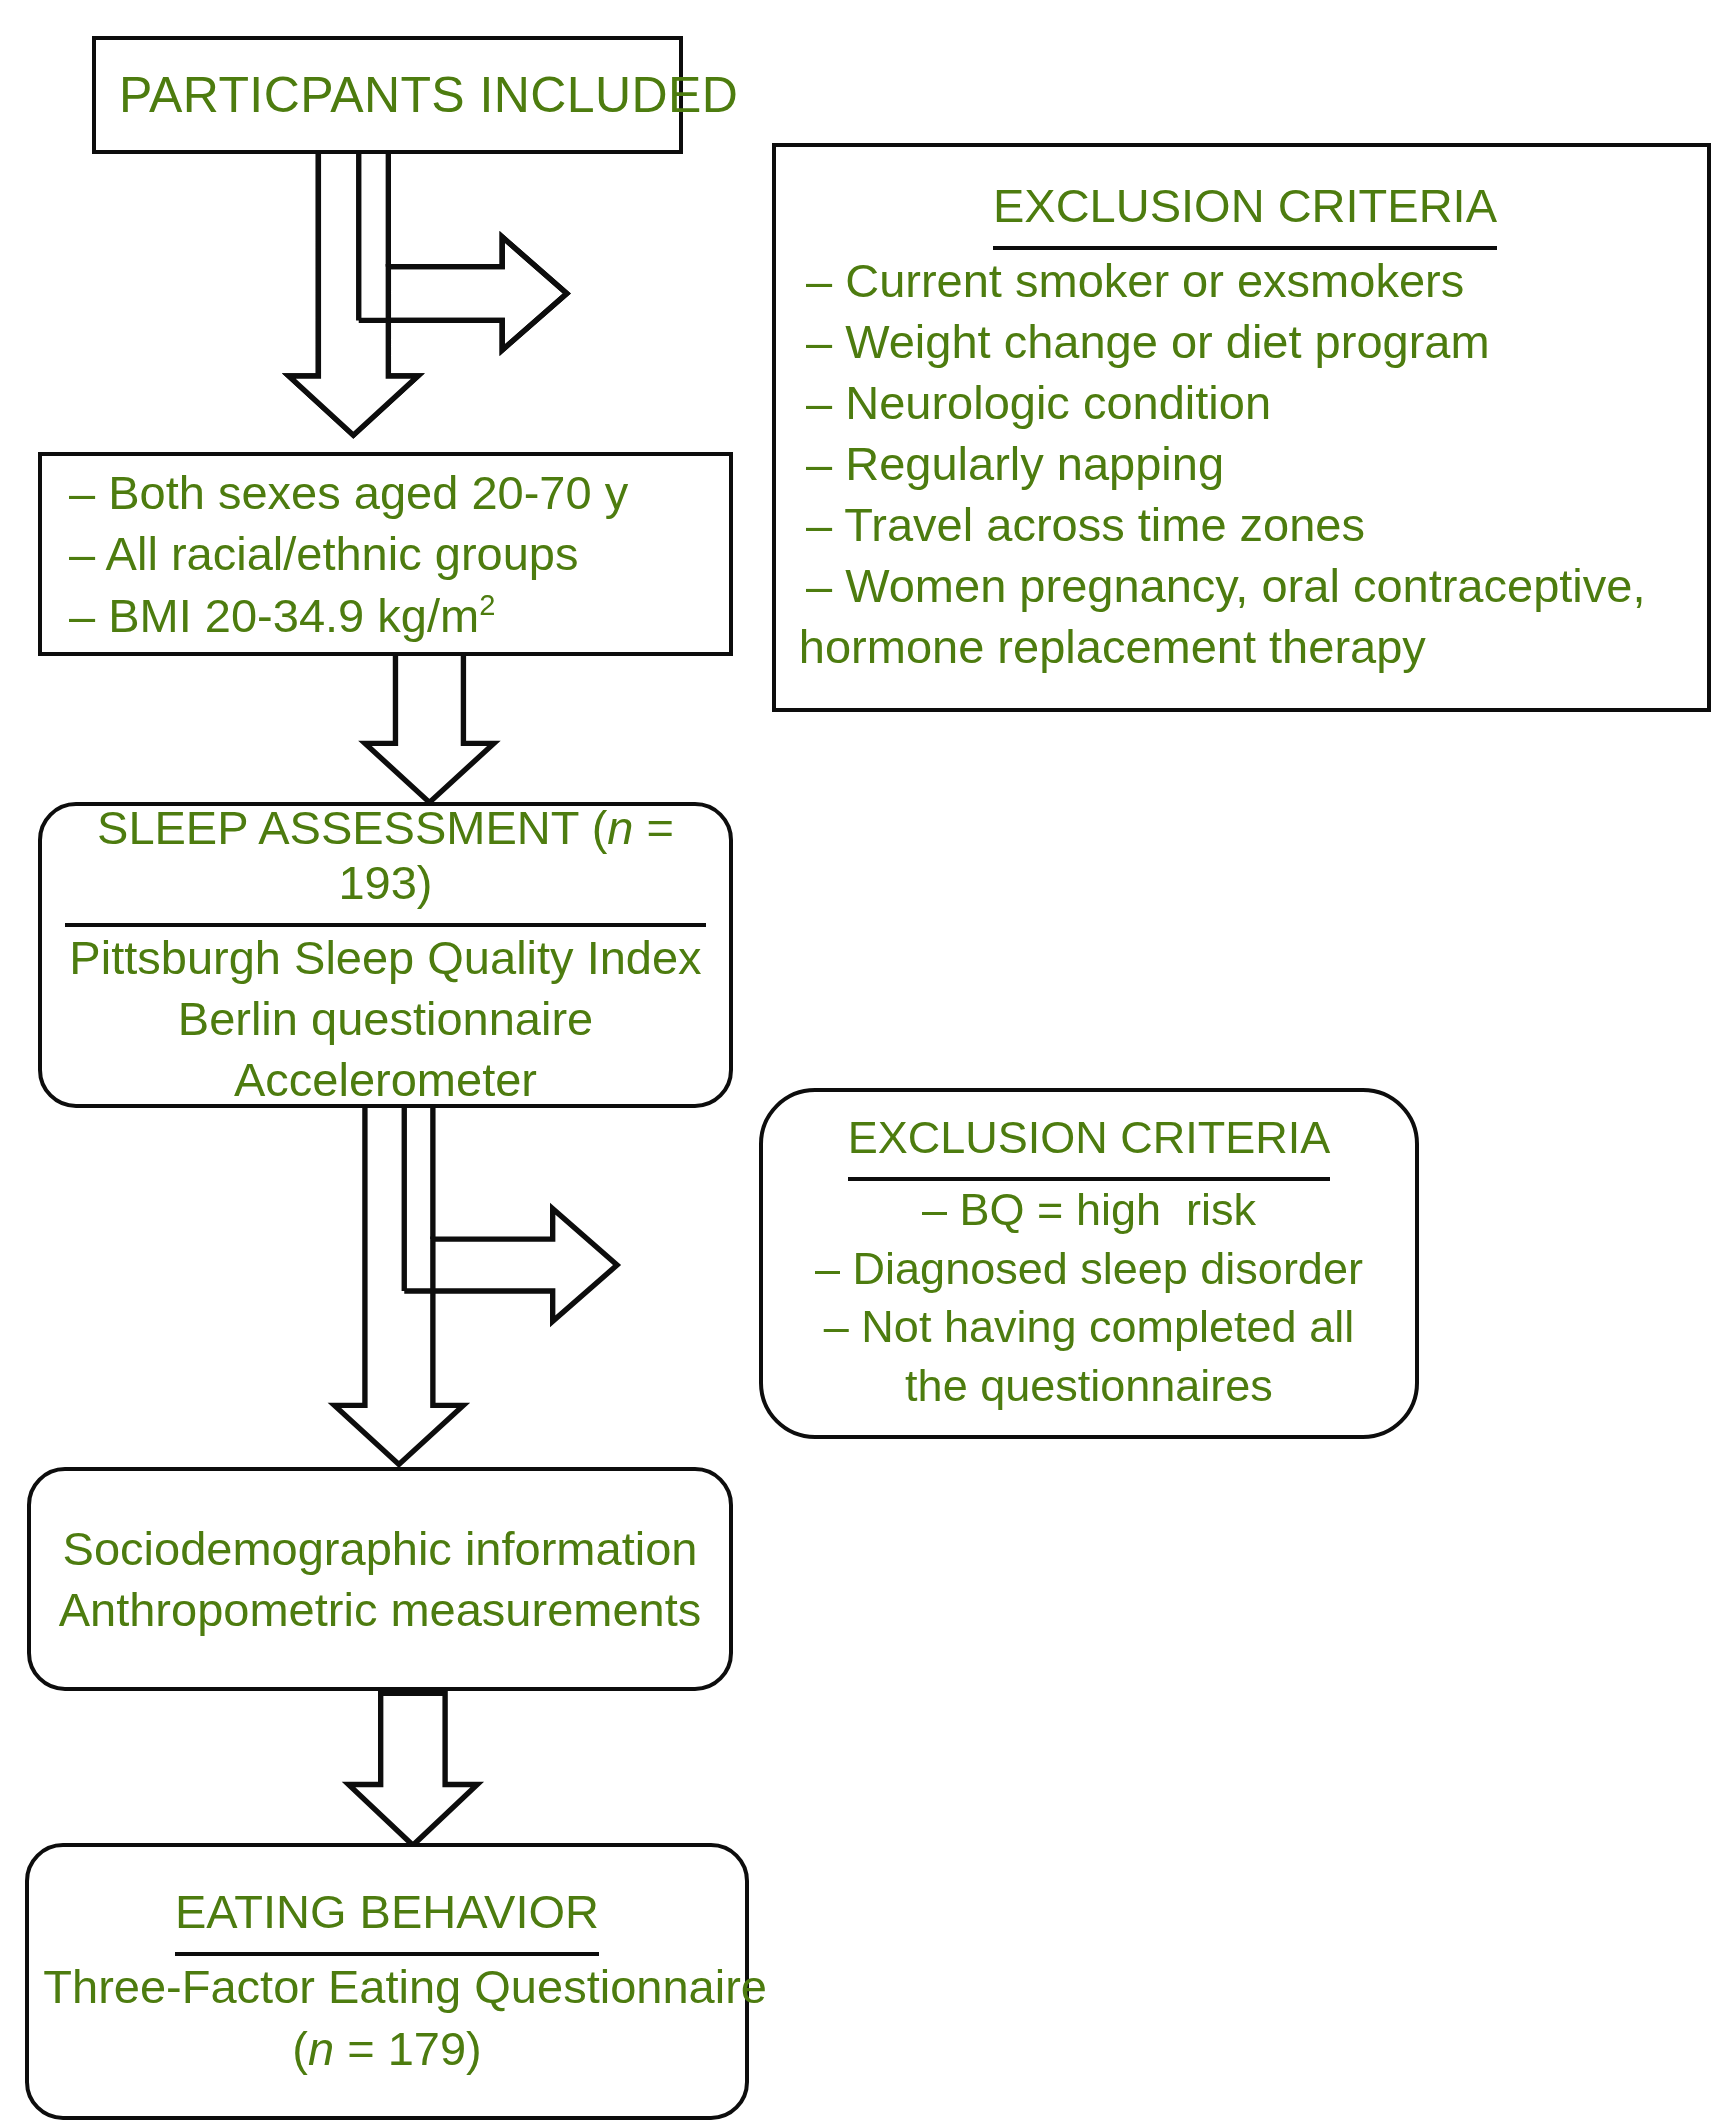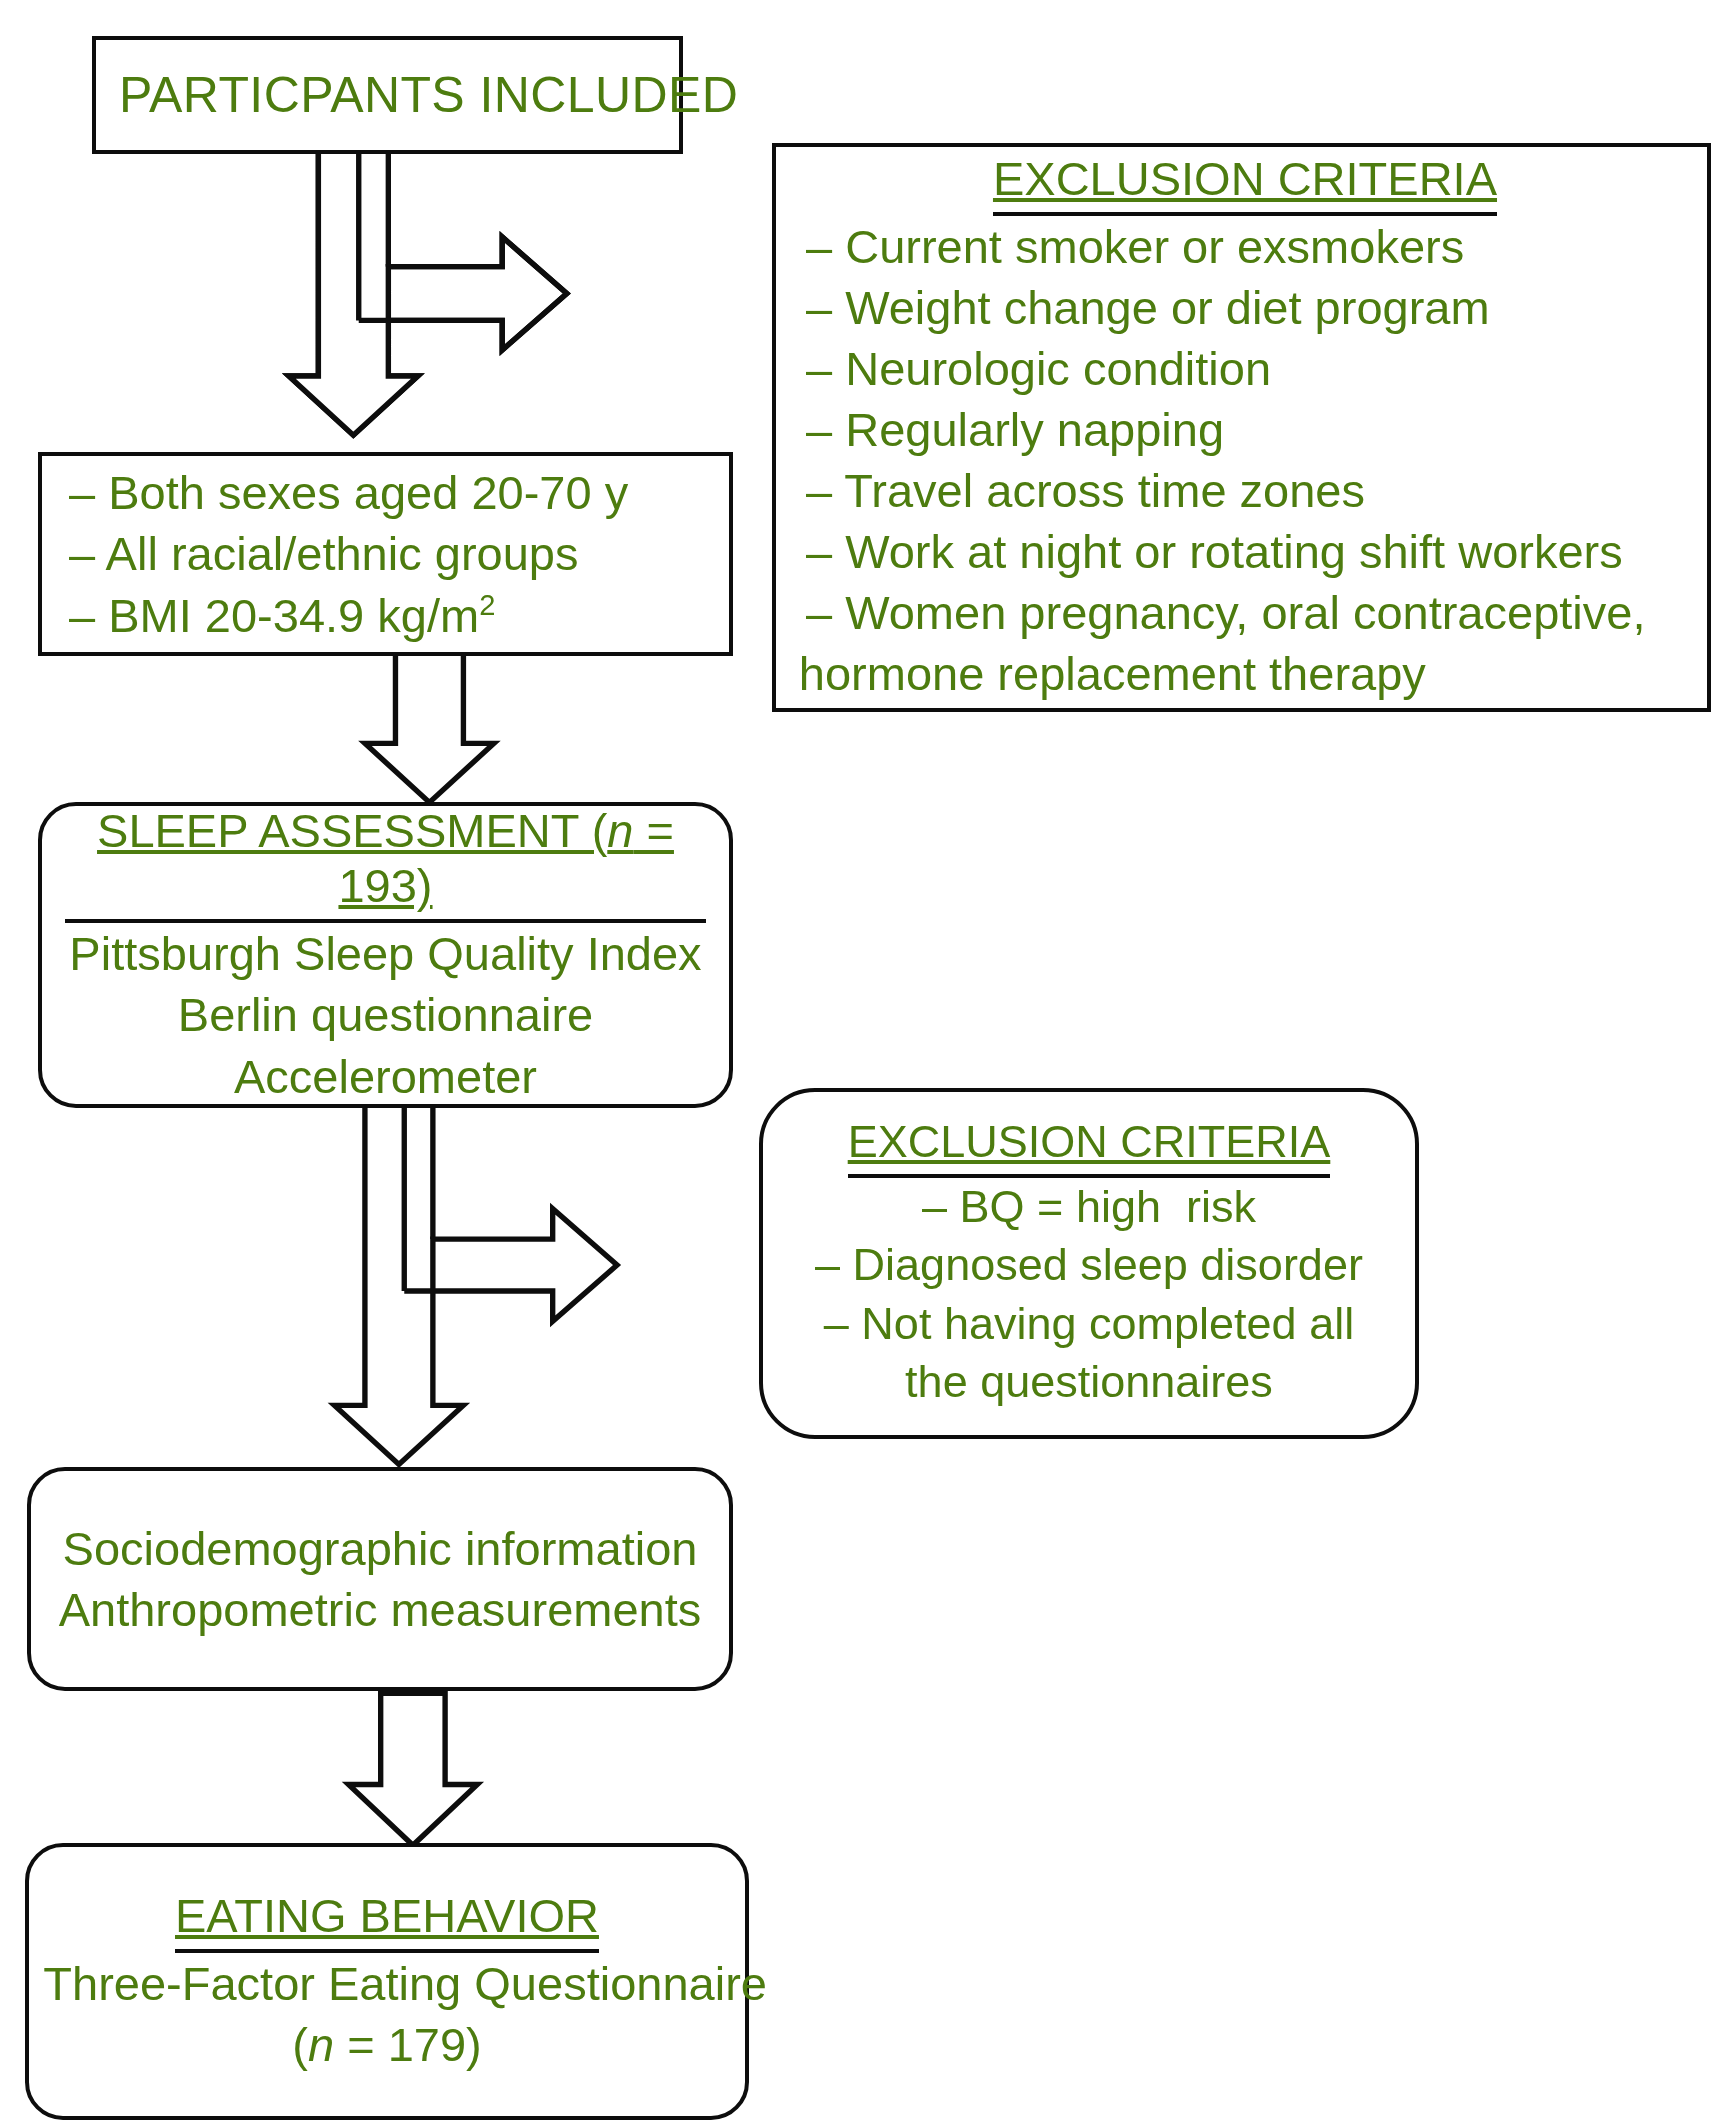--- a/index.html
+++ b/index.html
@@ -39,22 +39,21 @@
     line-height: 1.30;
     white-space: pre;
   }
   .center { text-align: center; }
   .left   { text-align: left; }
 
   .heading {
     font-weight: 400;
     display: inline-block;
     border-bottom: 4.5px solid #0d0d0d;
-    padding-bottom: 6px;
-    text-decoration: underline;
+    padding-bottom: 13px;
   }
   .hwrap { text-align: center; }
   .ital { font-style: italic; }
 
   
   .fs-title     { font-size: 50px; letter-spacing: 0.4px; }
   .fs-body      { font-size: 47px; }
   .fs-body-sm   { font-size: 45px; }
   .fs-excl      { font-size: 47px; }
 
@@ -109,21 +108,20 @@
 
   <div class="node rect" style="left:772px; top:143px; width:939px; height:569px; padding:12.5px 23px 12.5px 30px;">
     <div class="hwrap">
       <span class="heading fs-excl">EXCLUSION CRITERIA</span>
     </div>
     <span class="line left fs-excl">– Current smoker or exsmokers</span>
     <span class="line left fs-excl">– Weight change or diet program</span>
     <span class="line left fs-excl">– Neurologic condition</span>
     <span class="line left fs-excl">– Regularly napping</span>
     <span class="line left fs-excl">– Travel across time zones</span>
-    <span class="line left fs-excl">– Work at night or rotating shift workers</span>
     <span class="line left fs-excl">– Women pregnancy, oral contraceptive,</span>
     <span class="line left fs-excl" style="margin-left:-7.2px;">hormone replacement therapy</span>
   </div>
 
   <div class="node rect" style="left:38px; top:452px; width:695px; height:204px; padding:7.2px 18px 7.2px 27px;">
     <span class="line left fs-body">– Both sexes aged 20-70 y</span>
     <span class="line left fs-body">– All racial/ethnic groups</span>
     <span class="line left fs-body"><span>– BMI 20-34.9 kg/m</span><sup>2</sup></span>
   </div>
 

